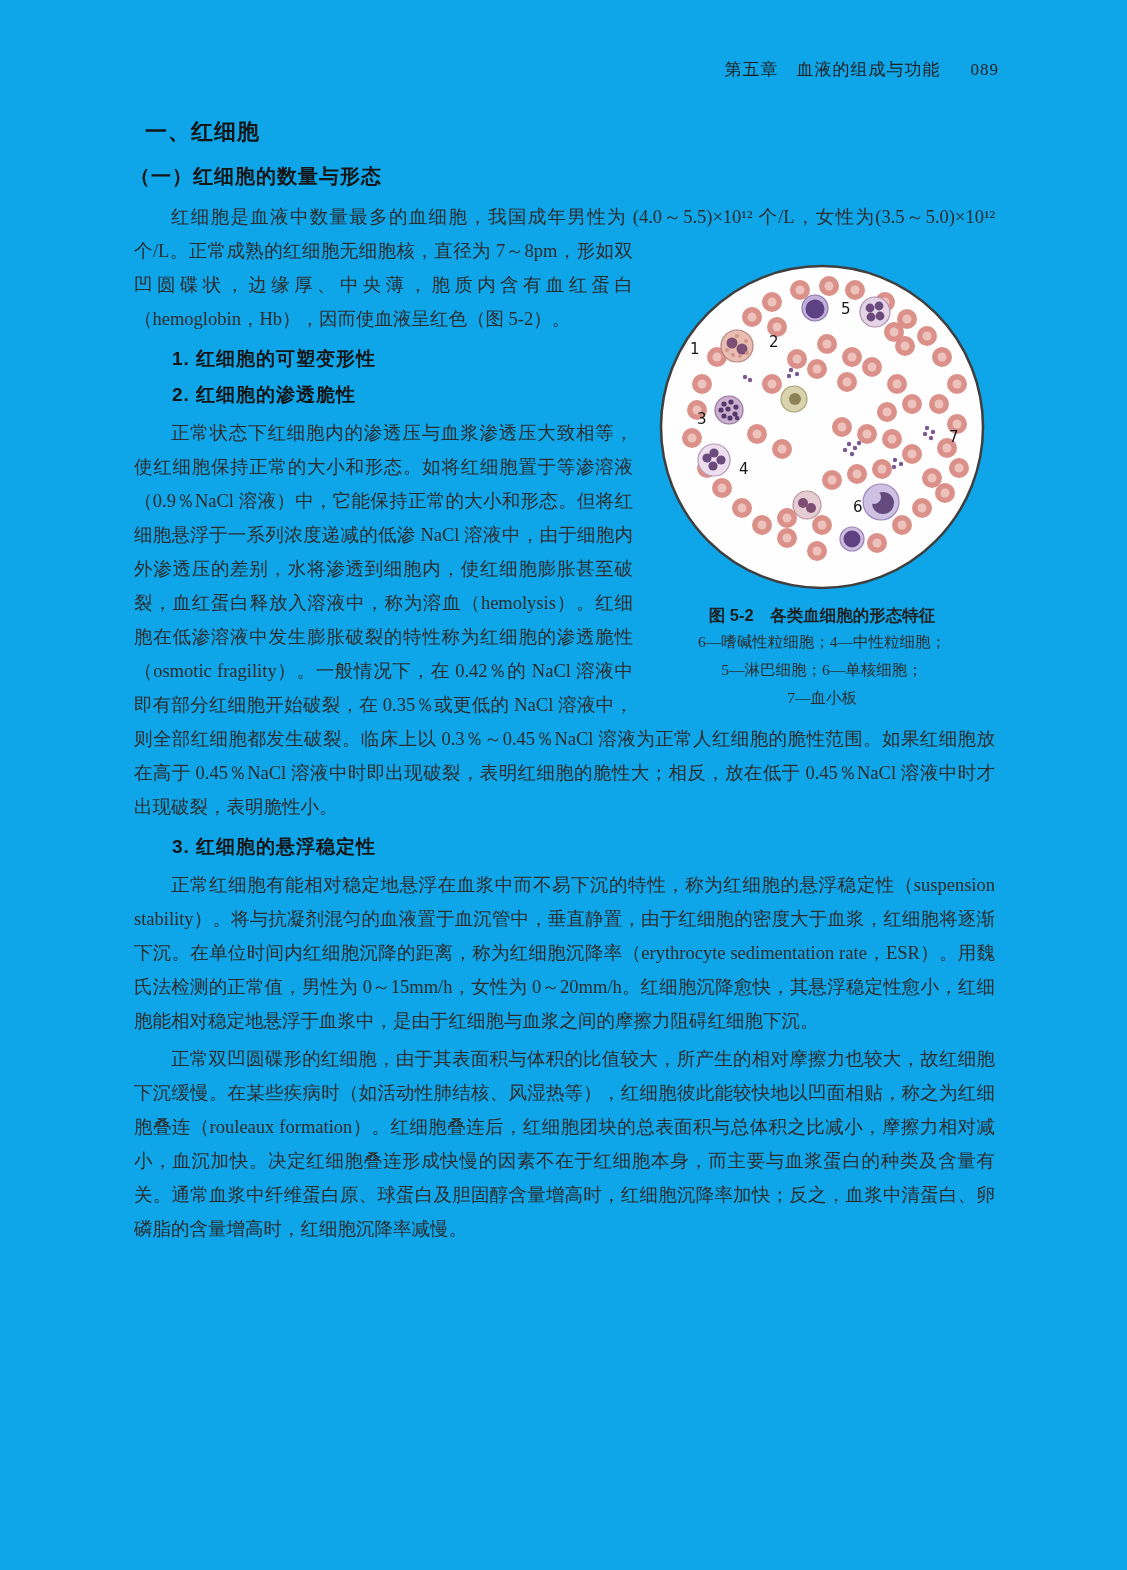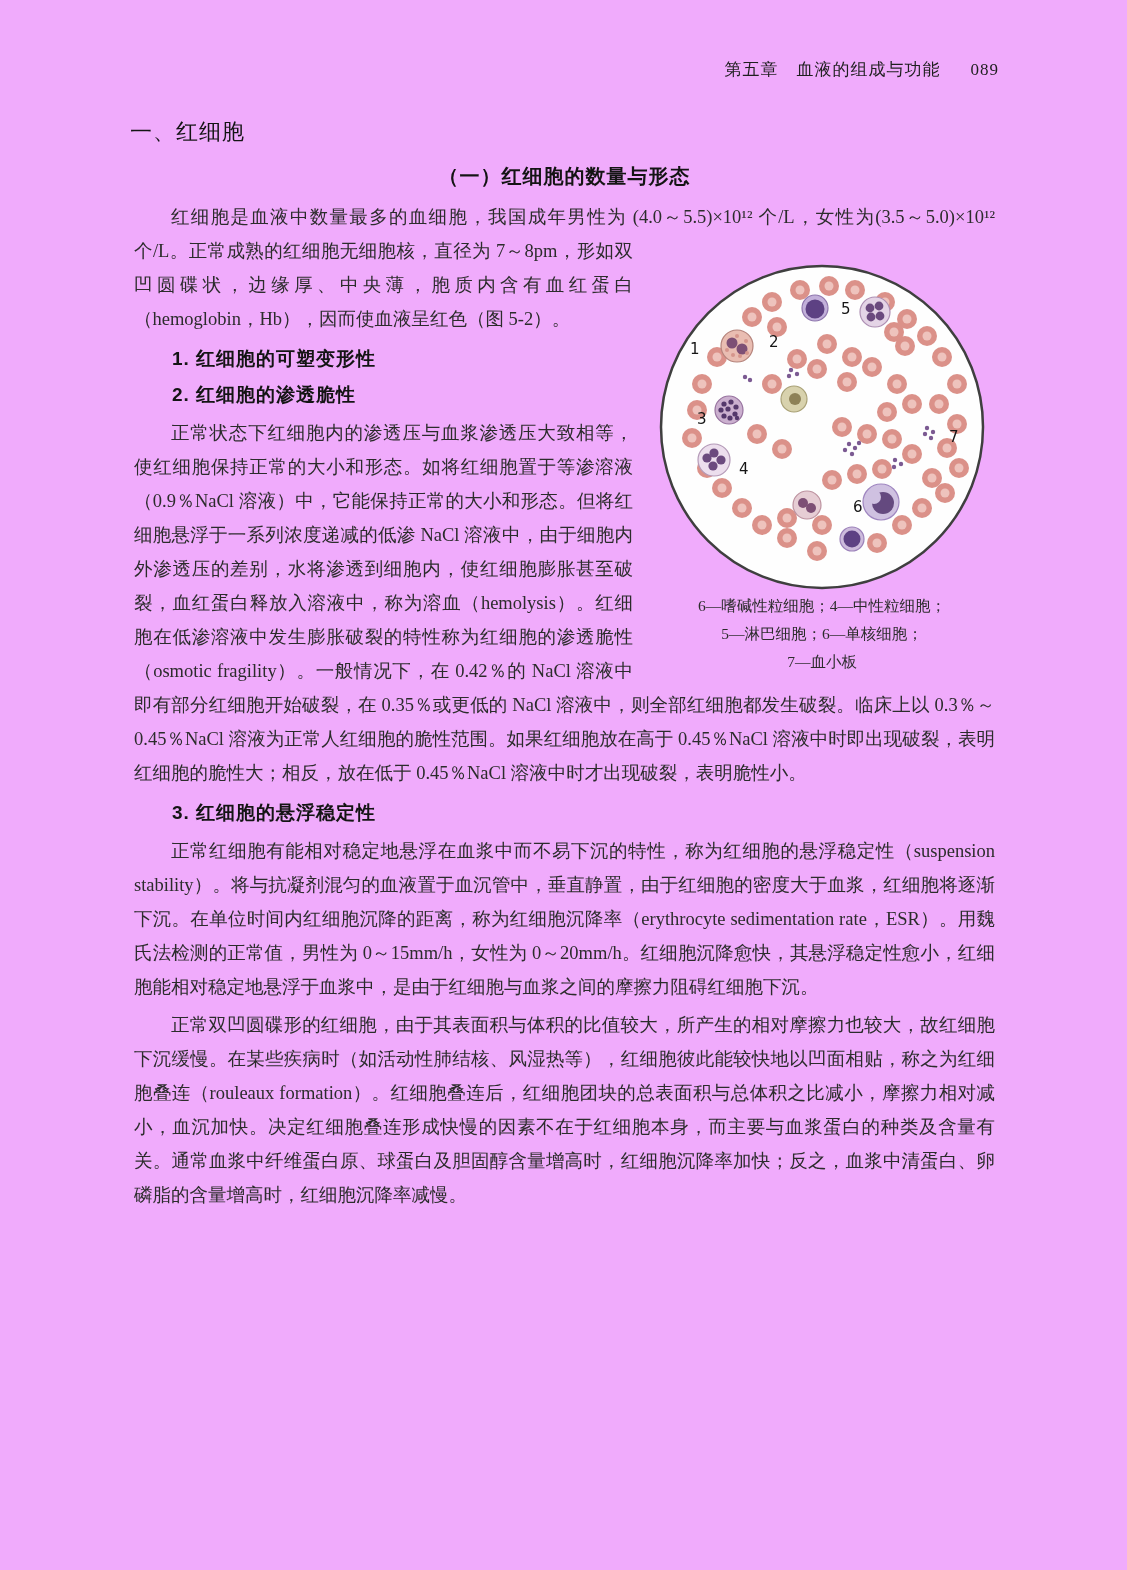--- a/index.html
+++ b/index.html
@@ -1,36 +1,36 @@
 <!DOCTYPE html>
 <html><head>
 <meta charset="utf-8">
 <style>
   * { box-sizing: border-box; }
   html, body { margin: 0; padding: 0; background: #e9e9e9; }
   .page {
-    width: 1127px; height: 1570px; margin: 0 auto; background: #f0abfc;
+    width: 1127px; height: 1570px; margin: 0 auto; background: #0ea5e9;
     color: #2c2c2c; font-family: "Liberation Serif", "DejaVu Serif", serif;
     padding: 58px 128px 40px 130px; overflow: hidden; position: relative;
   }
   .page-header {
     display: flex; justify-content: flex-end; align-items: baseline;
     gap: 30px; font-size: 17px; color: #1f1f1f; letter-spacing: 1px;
   }
   .section-title {
     margin: 66px 0 0; text-align: center; font-size: 30px; font-weight: 700;
     letter-spacing: 3px; color: #141414;
   }
   .h-red {
-    margin: 36px 0 0; font-size: 22px; font-weight: 400; color: #141414;
+    margin: 36px 15px 0; font-size: 22px; font-weight: 700; color: #141414;
     font-family: "Liberation Sans", "DejaVu Sans", sans-serif; letter-spacing: 1px;
   }
   .h-sub {
     margin: 16px 0 10px; font-size: 20px; font-weight: 700; color: #141414;
-    font-family: Liberation Serif, serif; letter-spacing: 1px; text-align: center;
+    font-family: Liberation Serif, serif; letter-spacing: 1px;
   }
   .h-item {
     margin: 10px 0 8px; padding-left: 42px; font-size: 19px; font-weight: 700;
     color: #141414; font-family: "Liberation Sans", "DejaVu Sans", sans-serif;
     letter-spacing: 1px;
   }
   .body-p {
     margin: 4px; font-size: 18.5px; line-height: 34px; text-align: justify;
     text-indent: 2em; color: #2c2c2c;
   }
@@ -229,20 +229,21 @@
           <circle cx="88" cy="115" r="2.2" fill="#7b5a92"></circle>
           <circle cx="93" cy="118" r="2.2" fill="#7b5a92"></circle>
           <text x="33" y="92" font-size="15" fill="#151515" font-family="&quot;DejaVu Sans&quot;, sans-serif">1</text>
           <text x="112" y="85" font-size="15" fill="#151515" font-family="&quot;DejaVu Sans&quot;, sans-serif">2</text>
           <text x="40" y="162" font-size="15" fill="#151515" font-family="&quot;DejaVu Sans&quot;, sans-serif">3</text>
           <text x="82" y="212" font-size="15" fill="#151515" font-family="&quot;DejaVu Sans&quot;, sans-serif">4</text>
           <text x="184" y="52" font-size="15" fill="#151515" font-family="&quot;DejaVu Sans&quot;, sans-serif">5</text>
           <text x="196" y="250" font-size="15" fill="#151515" font-family="&quot;DejaVu Sans&quot;, sans-serif">6</text>
           <text x="292" y="180" font-size="15" fill="#151515" font-family="&quot;DejaVu Sans&quot;, sans-serif">7</text>
         </svg>
+        <span class="cap-title">图 5-2　各类血细胞的形态特征</span>
         <span class="cap-line">6—嗜碱性粒细胞；4—中性粒细胞；</span>
         <span class="cap-line">5—淋巴细胞；6—单核细胞；</span>
         <span class="cap-line">7—血小板</span>
       </span><span>(3.5～5.0)×10¹² 个/L。正常成熟的红细胞无细胞核，直径为 7～8pm，形如双凹圆碟状，边缘厚、中央薄，胞质内含有血红蛋白（hemoglobin，Hb），因而使血液呈红色（图 5-2）。</span></p>
 
 
   <div class="h-item">1. 红细胞的可塑变形性</div>
 
   <div class="h-item">2. 红细胞的渗透脆性</div>
   <p class="body-p">正常状态下红细胞内的渗透压与血浆渗透压大致相等，使红细胞保持正常的大小和形态。如将红细胞置于等渗溶液（0.9％NaCl 溶液）中，它能保持正常的大小和形态。但将红细胞悬浮于一系列浓度递减的低渗 NaCl 溶液中，由于细胞内外渗透压的差别，水将渗透到细胞内，使红细胞膨胀甚至破裂，血红蛋白释放入溶液中，称为溶血（hemolysis）。红细胞在低渗溶液中发生膨胀破裂的特性称为红细胞的渗透脆性（osmotic fragility）。一般情况下，在 0.42％的 NaCl 溶液中即有部分红细胞开始破裂，在 0.35％或更低的 NaCl 溶液中，则全部红细胞都发生破裂。临床上以 0.3％～0.45％NaCl 溶液为正常人红细胞的脆性范围。如果红细胞放在高于 0.45％NaCl 溶液中时即出现破裂，表明红细胞的脆性大；相反，放在低于 0.45％NaCl 溶液中时才出现破裂，表明脆性小。</p>

